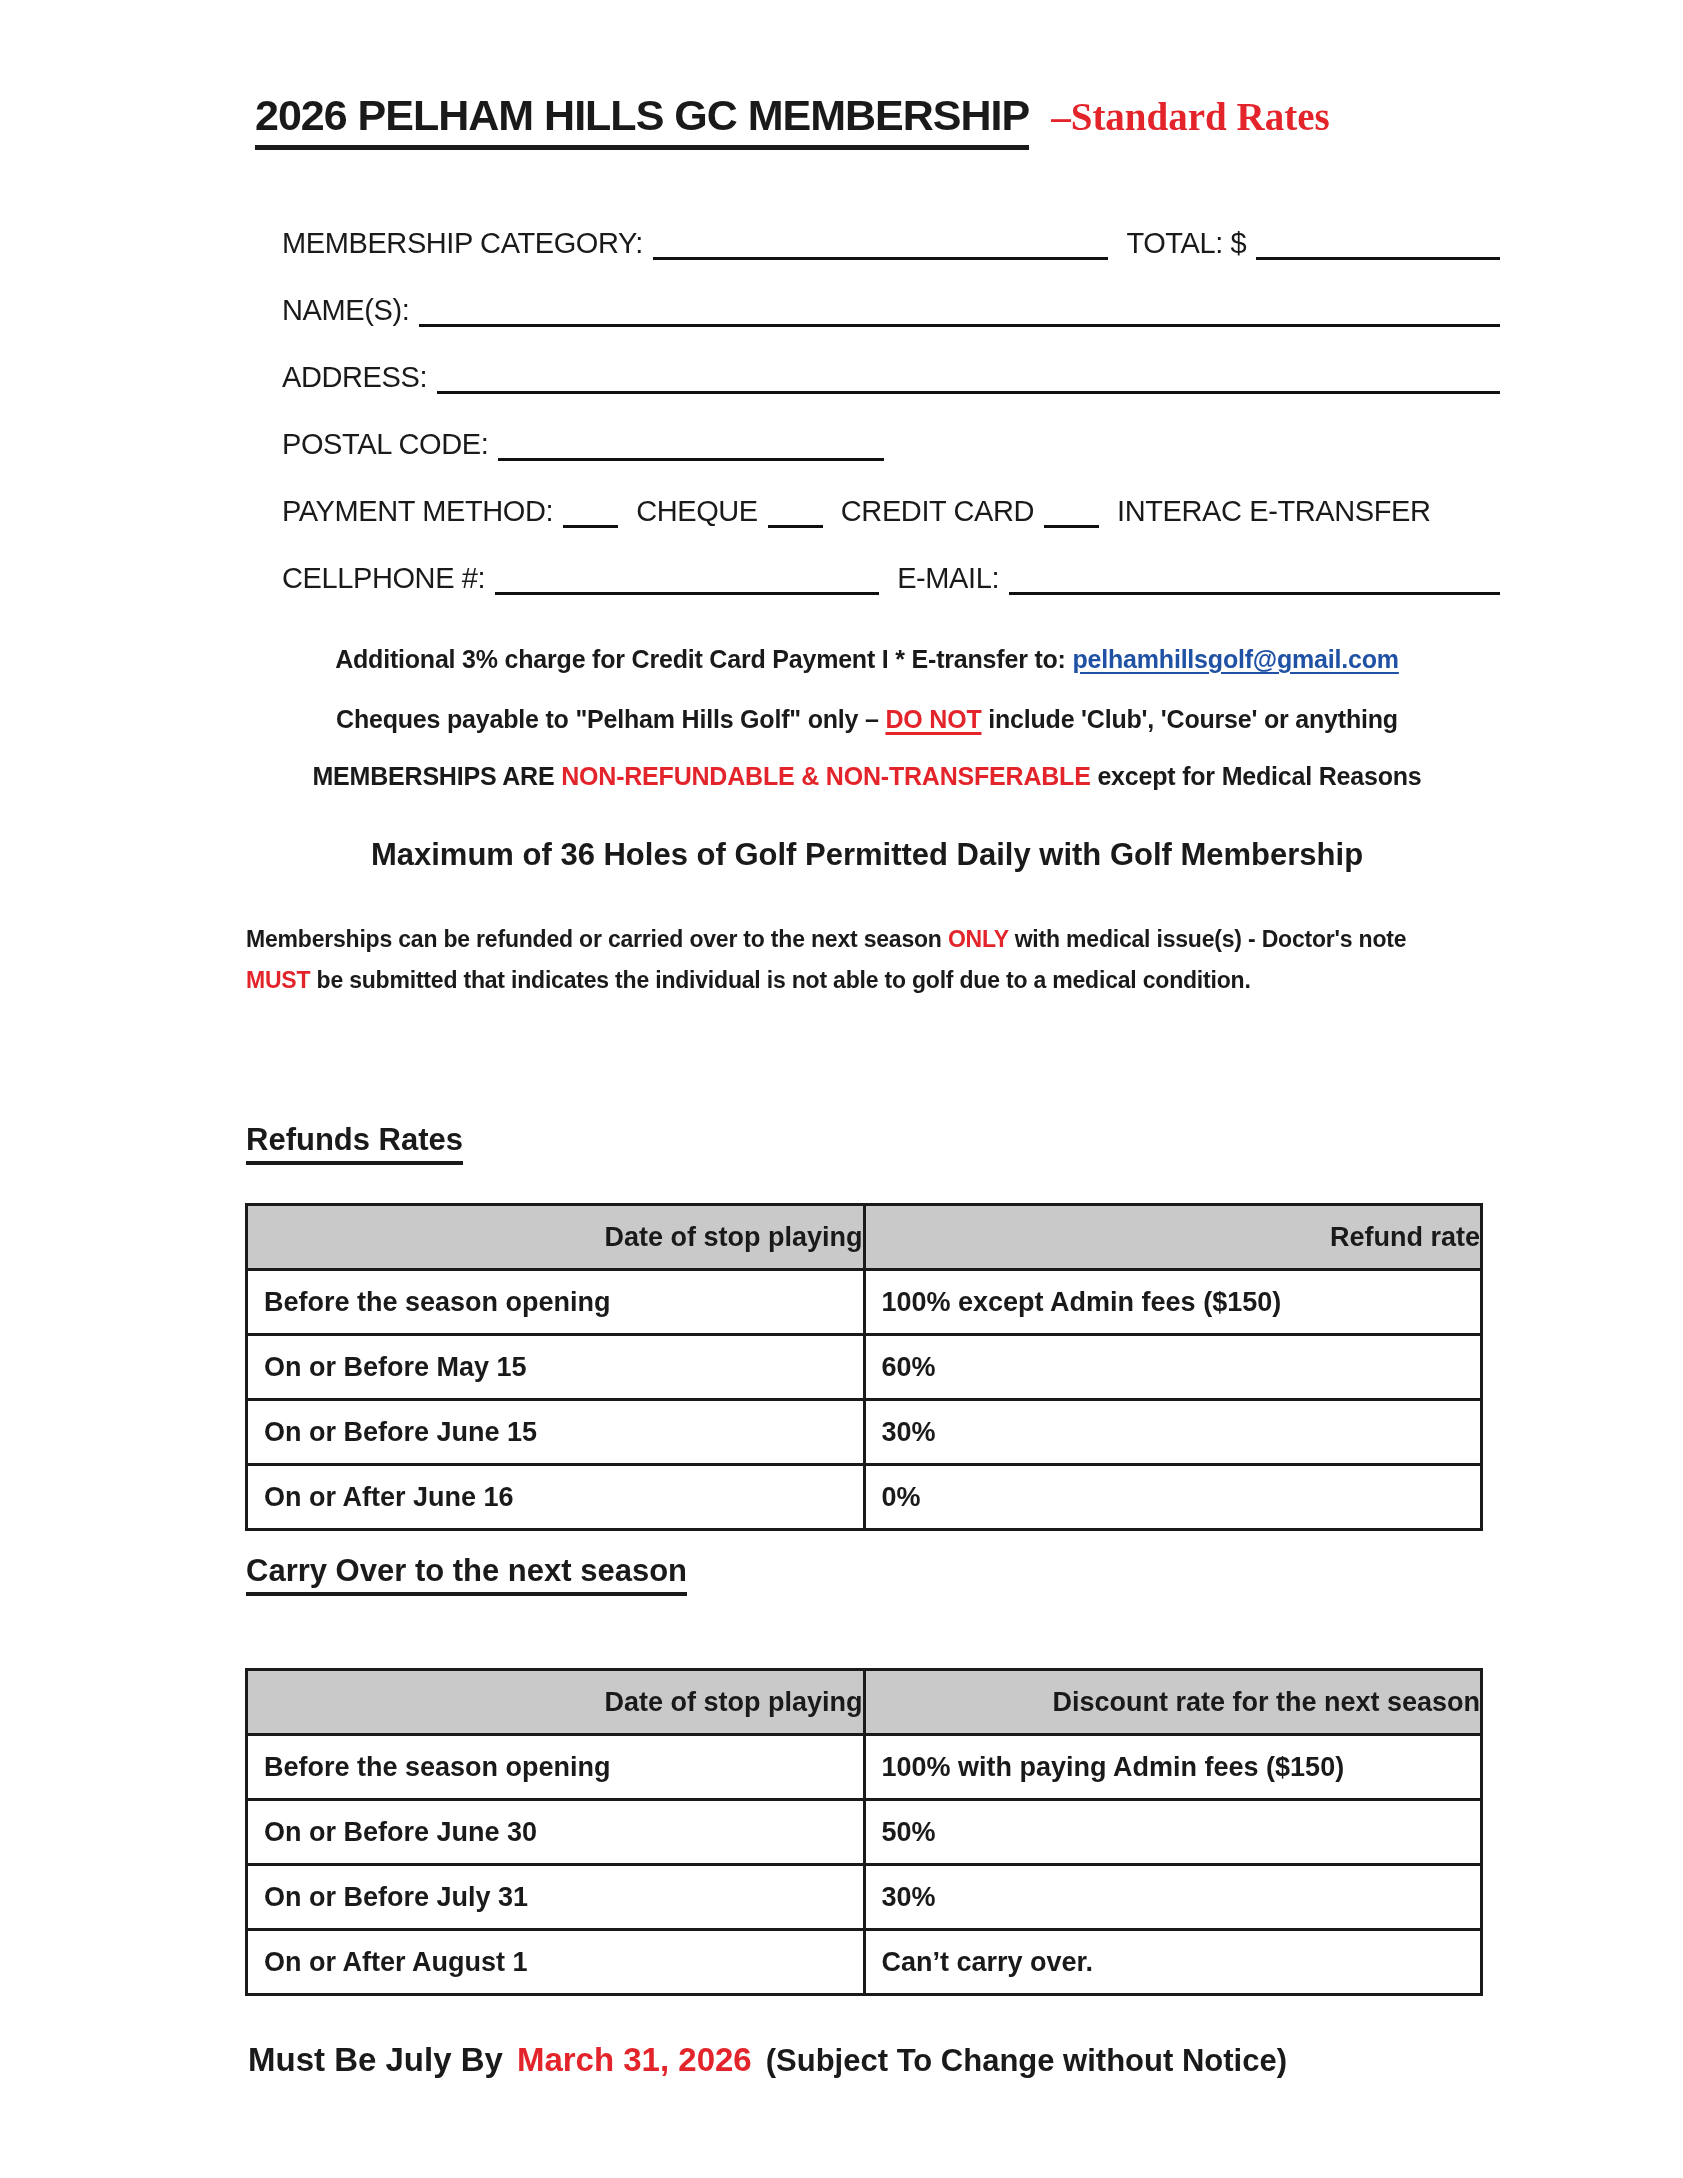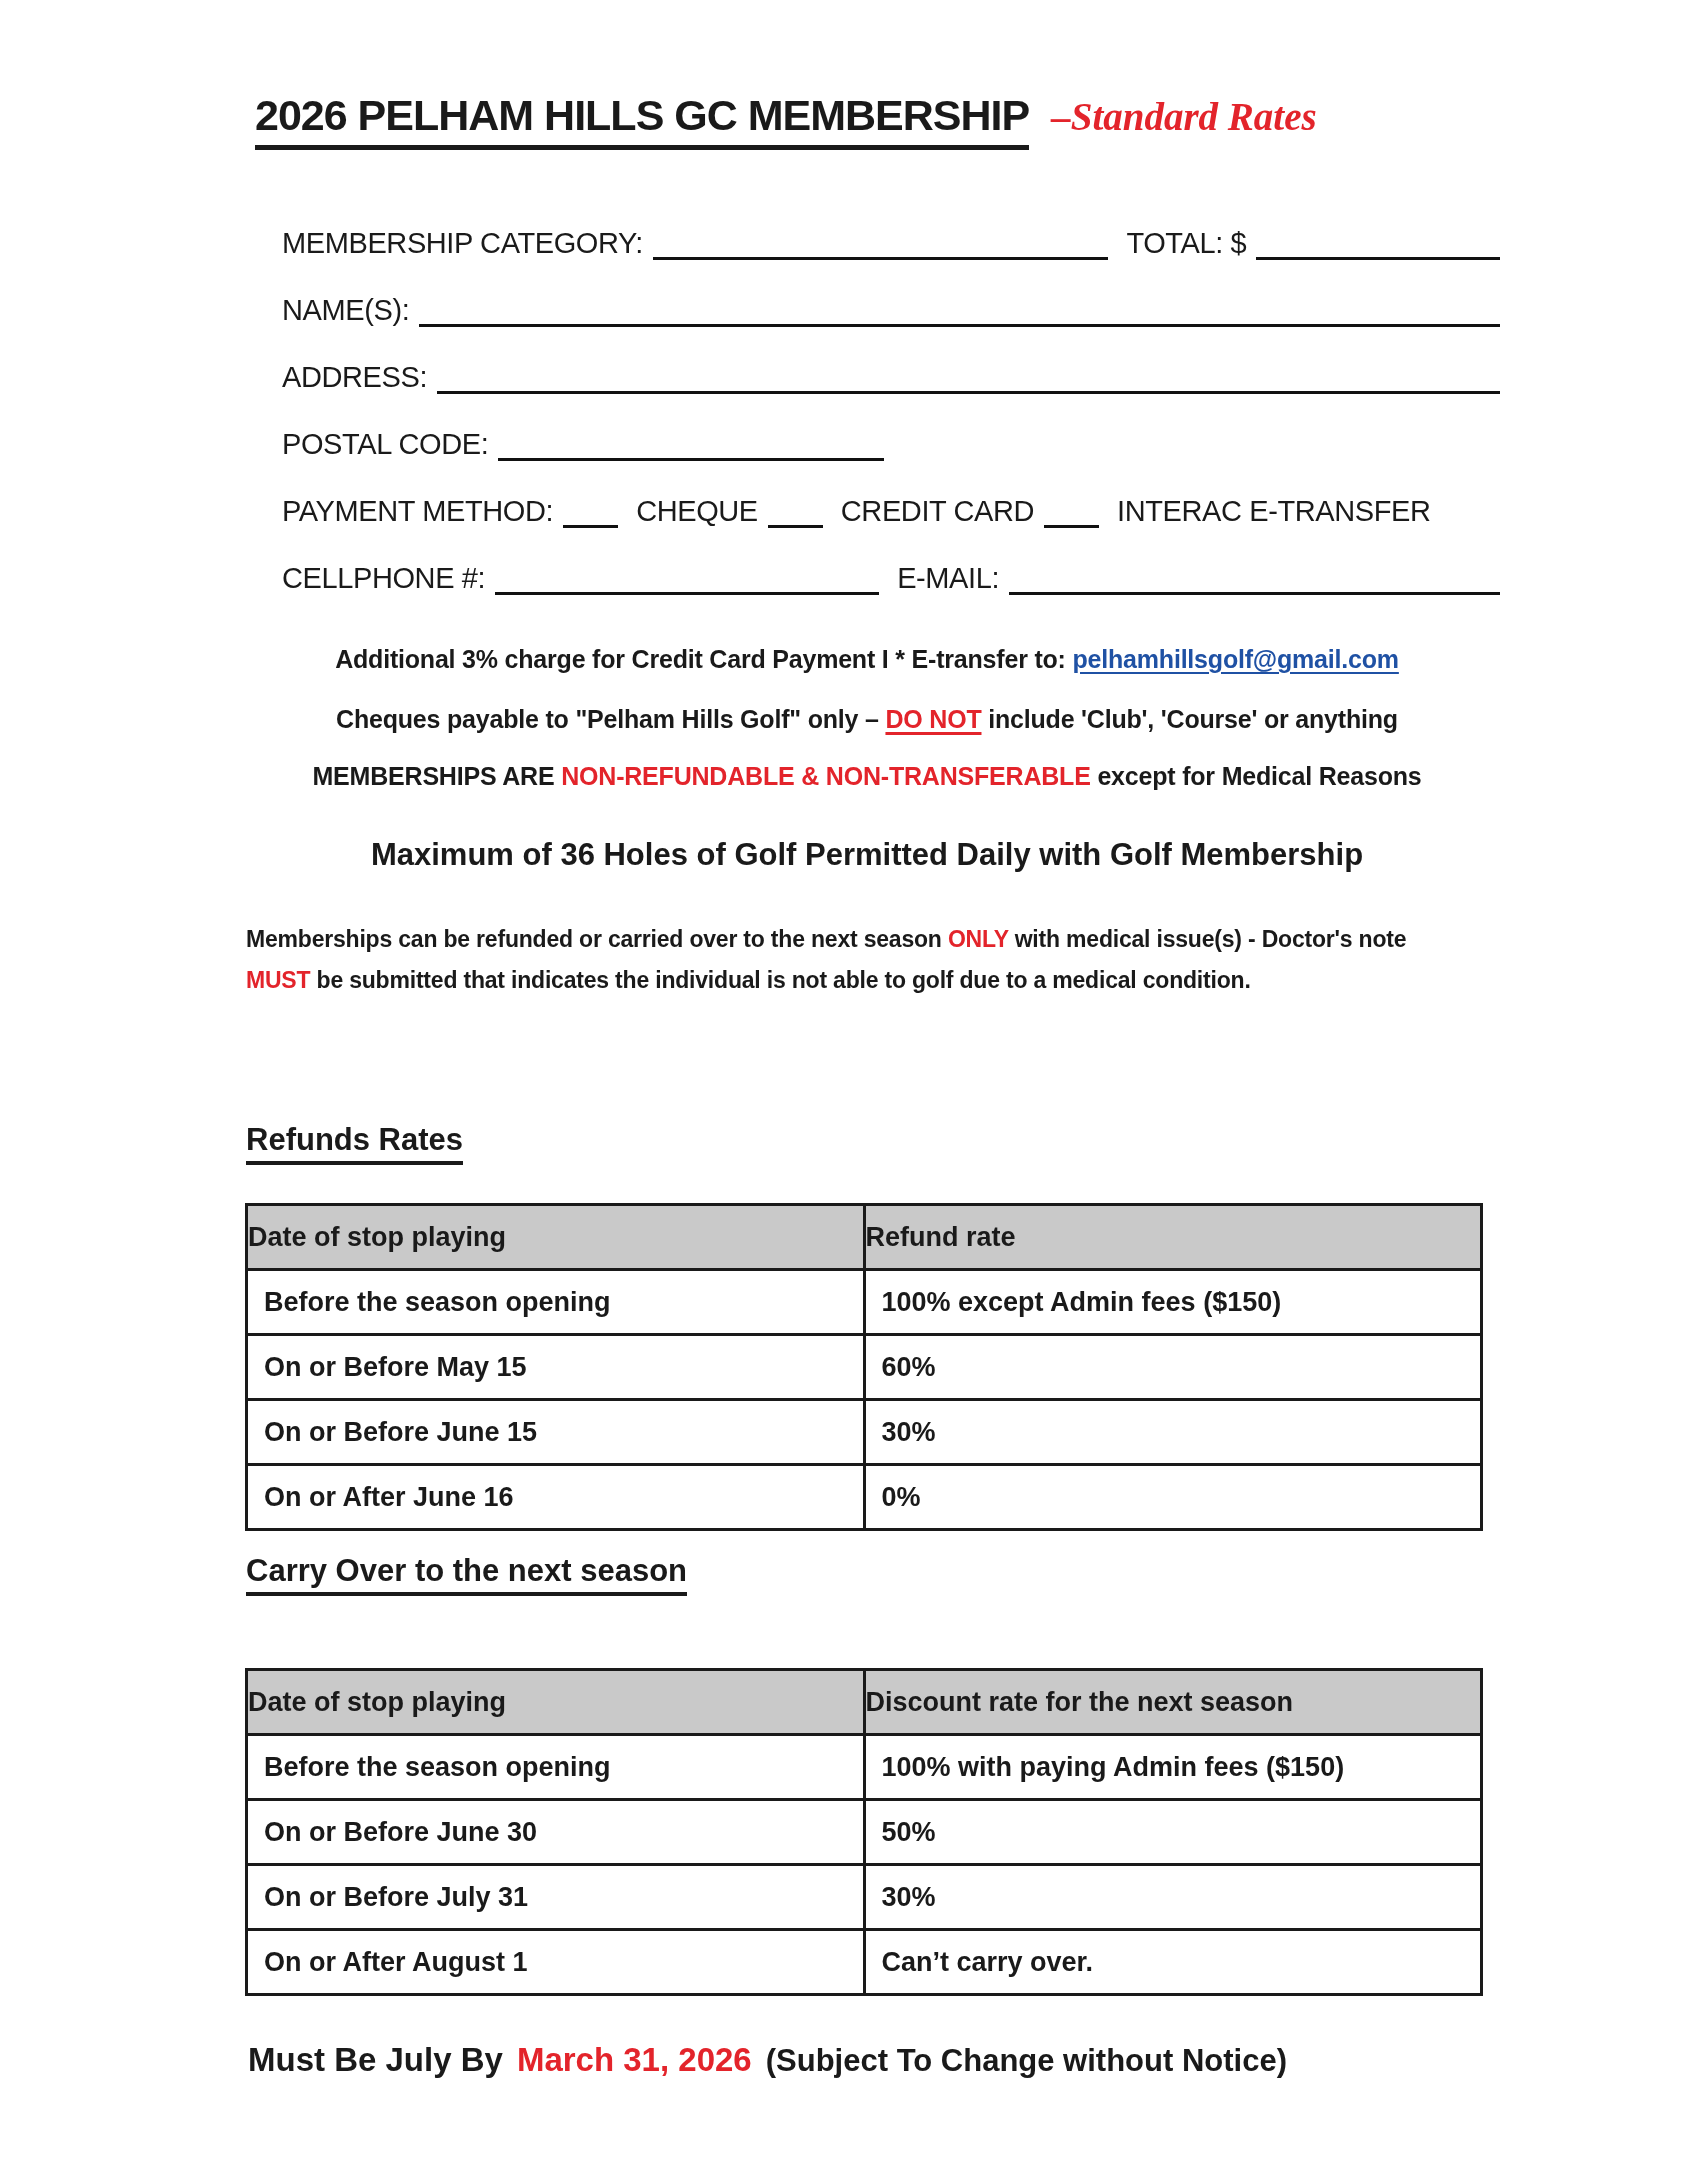--- a/index.html
+++ b/index.html
@@ -3,21 +3,21 @@
 <meta charset="utf-8">
 <style>
   * { margin:0; padding:0; box-sizing:border-box; }
   body { width:1683px; height:2178px; background:#ffffff; font-family:"Liberation Sans", sans-serif; color:#1a1a1a; }
   .page { position:relative; width:1683px; height:2178px; background:#fff; overflow:hidden; }
 
   
   .title-row { position:absolute; left:255px; top:91px; white-space:nowrap; display:flex; align-items:baseline; }
   .title-main { font-size:43px; font-weight:bold; letter-spacing:-1px; color:#1a1a1a;
                 border-bottom:5px solid #1a1a1a; padding-bottom:5px; }
-  .title-suffix { font-family:"Liberation Serif", serif; font-style:italic; font-weight:bold;
+  .title-suffix { font-family:"Liberation Serif", serif; font-weight:bold;
                   font-size:39px; color:#e3242b; margin-left:22px; }
 
   
   .form { position:absolute; left:282px; top:193px; width:1218px; }
   .frow { height:67px; display:flex; align-items:flex-end; font-size:29px; letter-spacing:-0.4px; white-space:nowrap; }
   .blank { border-bottom:3px solid #111; height:4px; display:inline-block; }
   .grow { flex:1 1 auto; }
   .lbl { padding-right:10px; }
   .lbl2 { padding:0 10px 0 18px; }
 
@@ -34,21 +34,21 @@
 
   .section-heading { position:absolute; left:246px; font-size:31px; font-weight:bold; }
   .section-heading .hl { border-bottom:4px solid #1a1a1a; padding-bottom:3px; display:inline-block; }
   .h-refunds { top:1122px; }
   .h-carry { top:1510px;margin-top:43px; }
 
   table.rates { position:absolute; left:245px; width:1238px; border-collapse:collapse; font-size:27px; font-weight:bold; }
   .t-refunds { top:1203px; }
   .t-carry { top:1668px; }
   table.rates th, table.rates td { border:3px solid #1a1a1a; height:65px; }
-  table.rates th { background:#c9c9c9; text-align:left; }
+  table.rates th { background:#c9c9c9; text-align:right;padding-left:20px; }
   table.rates td { text-align:left; padding-left:16px; }
   table.rates .c1 { width:50%; } table.rates .c2 { width:50%; }
 
   .footer { position:absolute; left:248px; top:2041px; display:flex; align-items:baseline; white-space:nowrap; font-weight:bold; }
   .footer .f1 { font-size:33px; color:#1a1a1a; }
   .footer .f2 { font-size:33px; color:#e3242b; margin:0 14px; }
   .footer .f3 { font-size:31px; color:#1a1a1a; }
 </style>
 </head>
 <body>

